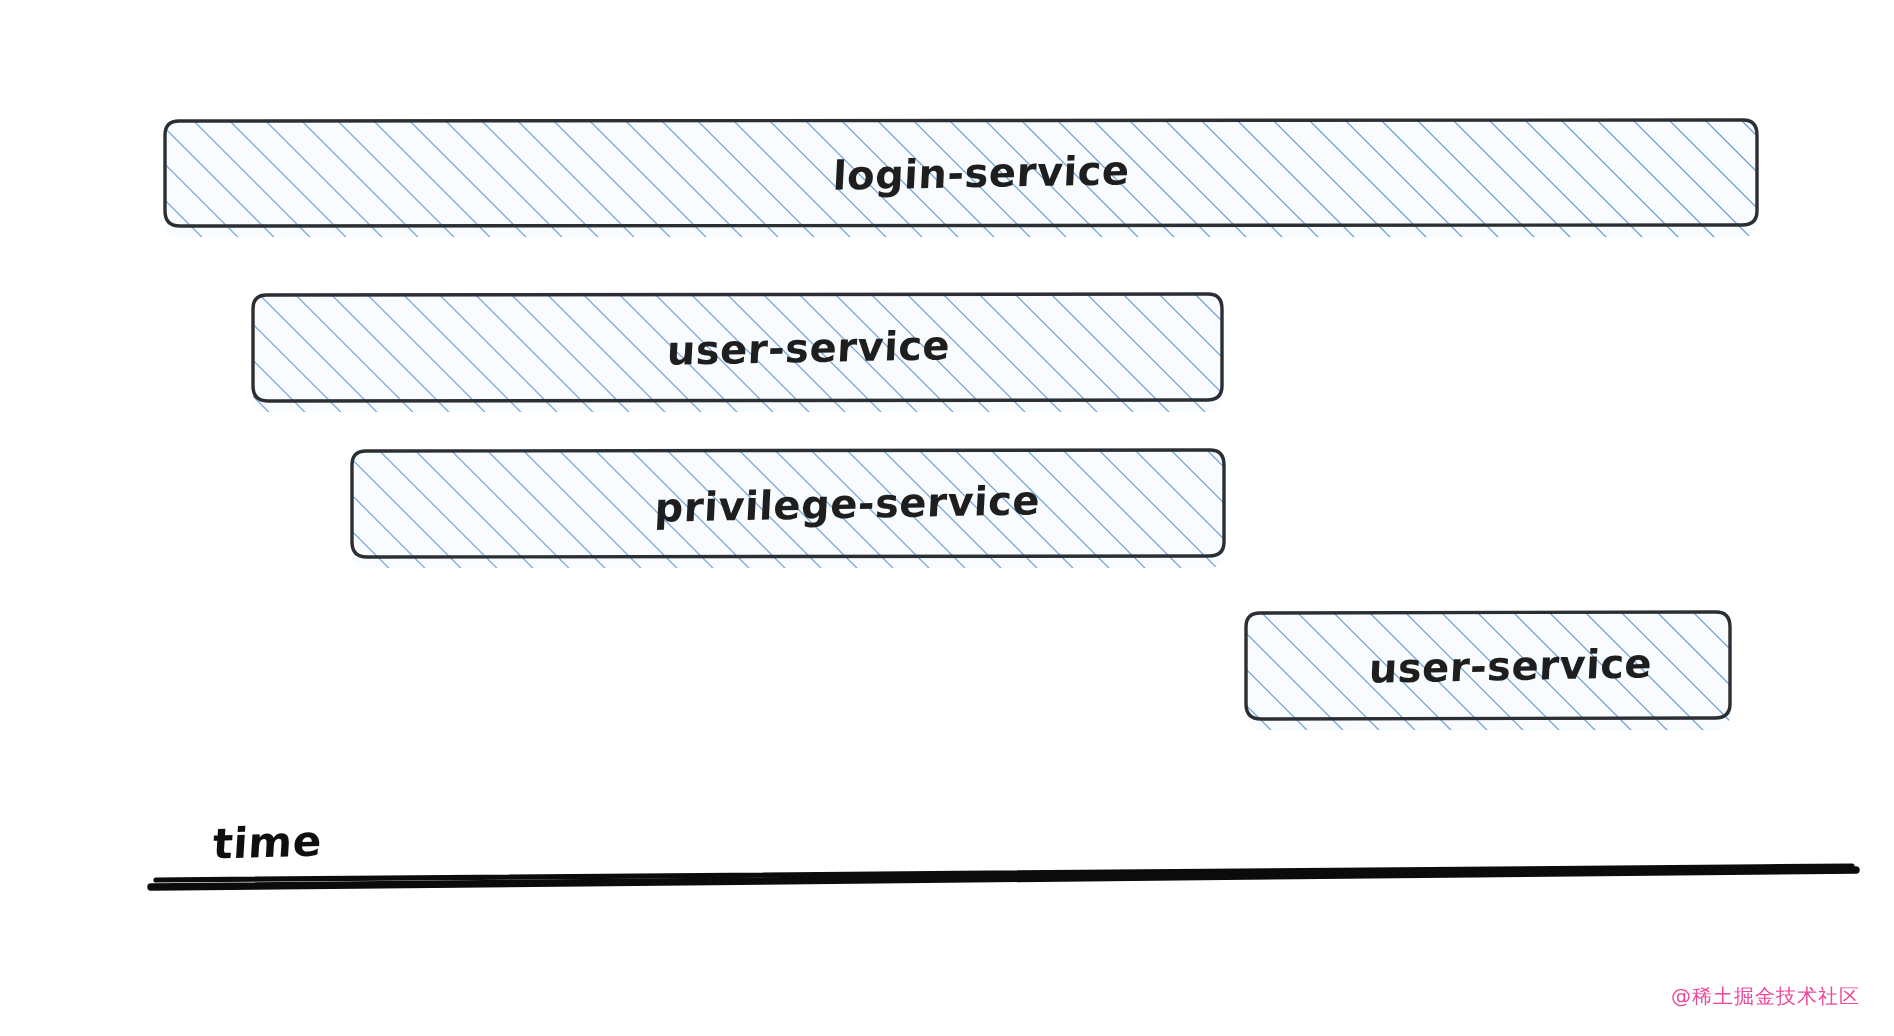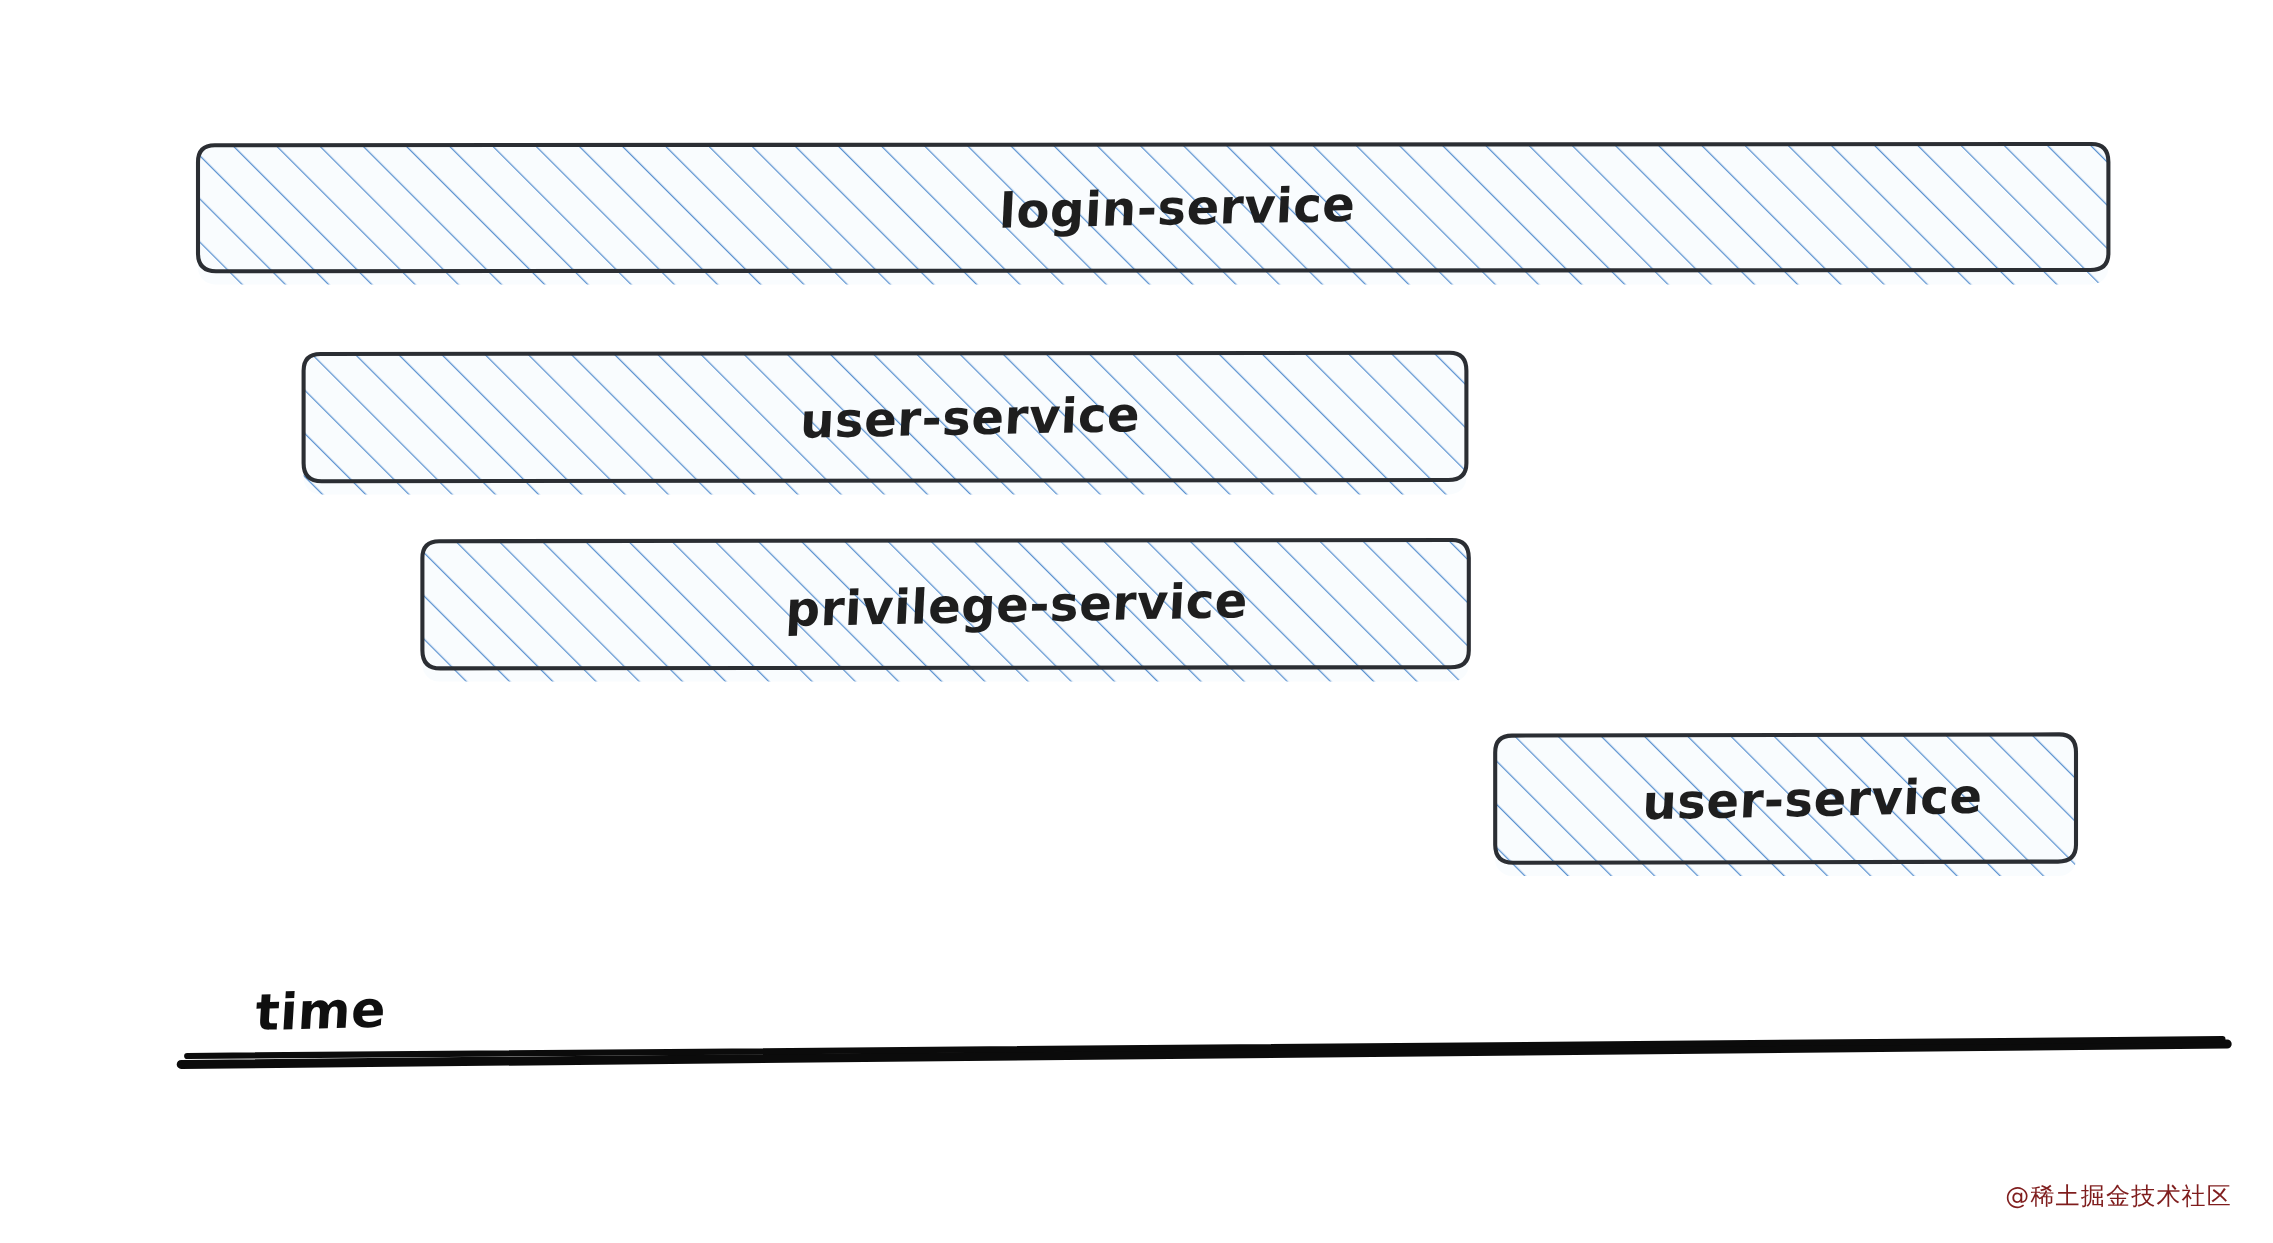--- a/index.html
+++ b/index.html
@@ -42,21 +42,21 @@
     font-size: 42px;
     font-weight: 700;
     letter-spacing: 0.5px;
     white-space: nowrap;
     transform: skewX(-5deg) rotate(-1.5deg);
   }
   .watermark {
     position: absolute;
     right: 34px;
     bottom: 26px;
-    color: #7f1d1d;
+    color: #ec4899;
     font-family: "DejaVu Sans", sans-serif;
     font-size: 20px;
     letter-spacing: 1px;
     white-space: nowrap;
     user-select: none;
   }
 </style>
 </head>
 <body>
 

